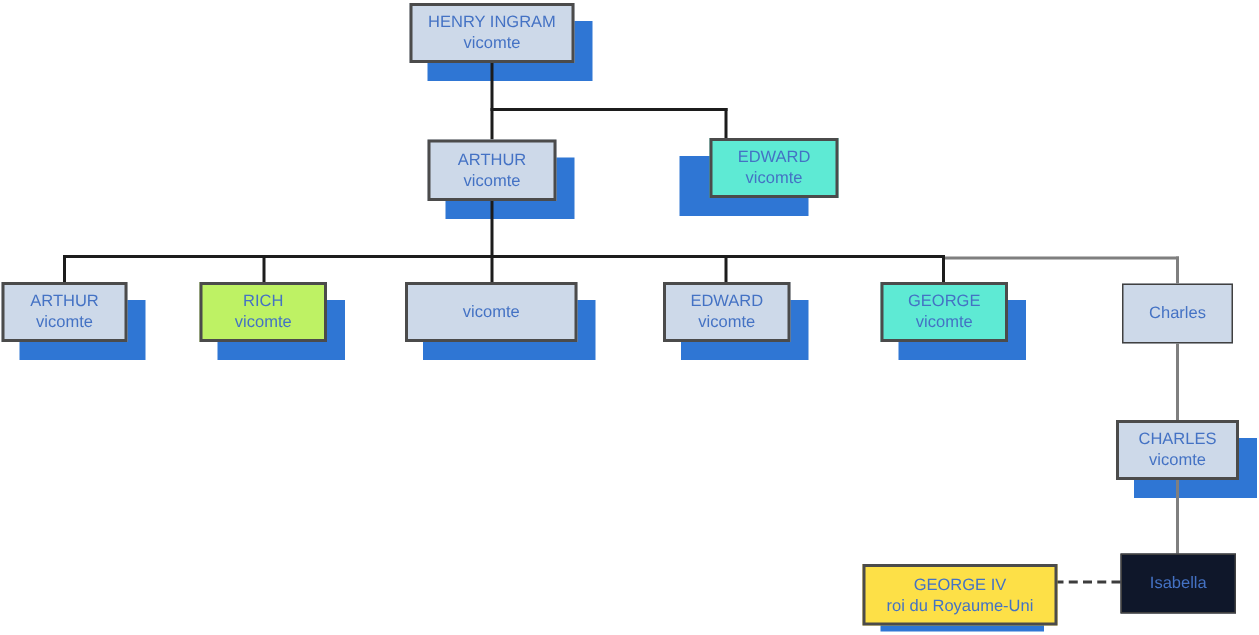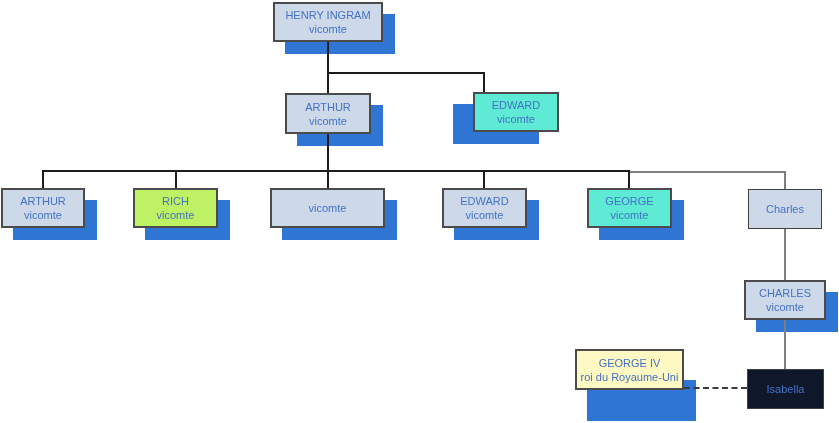--- a/index.html
+++ b/index.html
@@ -107,21 +107,21 @@
         <span class="line">GEORGE</span>
         <span class="line">vicomte</span>
       </div>
       <div class="node plain" style="left: 748px; top: 189px; width: 74px; height: 40px; background: rgb(205, 217, 233); color: rgb(68, 114, 196); border-color: rgb(64, 64, 64);">
         <span class="line">Charles</span>
       </div>
       <div class="node emphasized" style="left: 744px; top: 280px; width: 82px; height: 40px; background: rgb(205, 217, 233); color: rgb(68, 114, 196); border-color: rgb(75, 75, 75);">
         <span class="line">CHARLES</span>
         <span class="line">vicomte</span>
       </div>
-      <div class="node emphasized" style="left: 575px; top: 349px; width: 109px; height: 41px; background: #fef9c3; color: rgb(68, 114, 196); border-color: rgb(75, 75, 75);">
+      <div class="node emphasized" style="left: 575px; top: 376px; width: 130px; height: 41px; background: #fde047; color: rgb(68, 114, 196); border-color: rgb(75, 75, 75);">
         <span class="line">GEORGE IV</span>
         <span class="line">roi du Royaume-Uni</span>
       </div>
       <div class="node plain" style="left: 747px; top: 369px; width: 77px; height: 40px; background: #0f172a; color: rgb(68, 114, 196); border-color: rgb(64, 64, 64);">
         <span class="line">Isabella</span>
       </div>
     </div>
 </div>
 
 </body></html>

